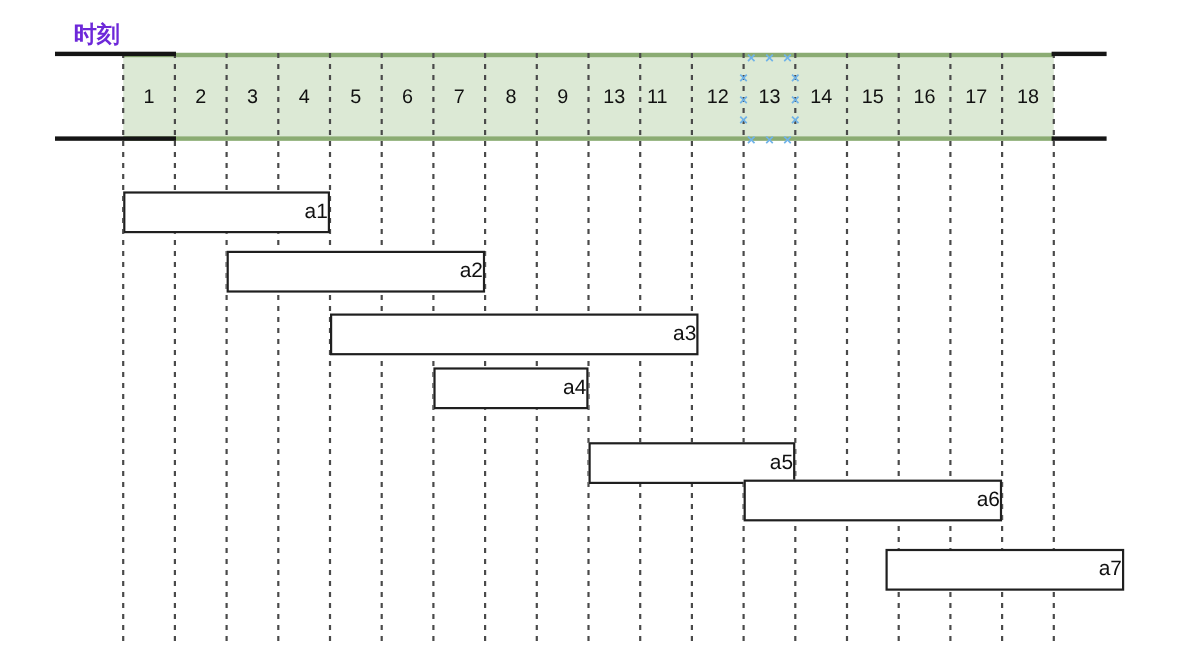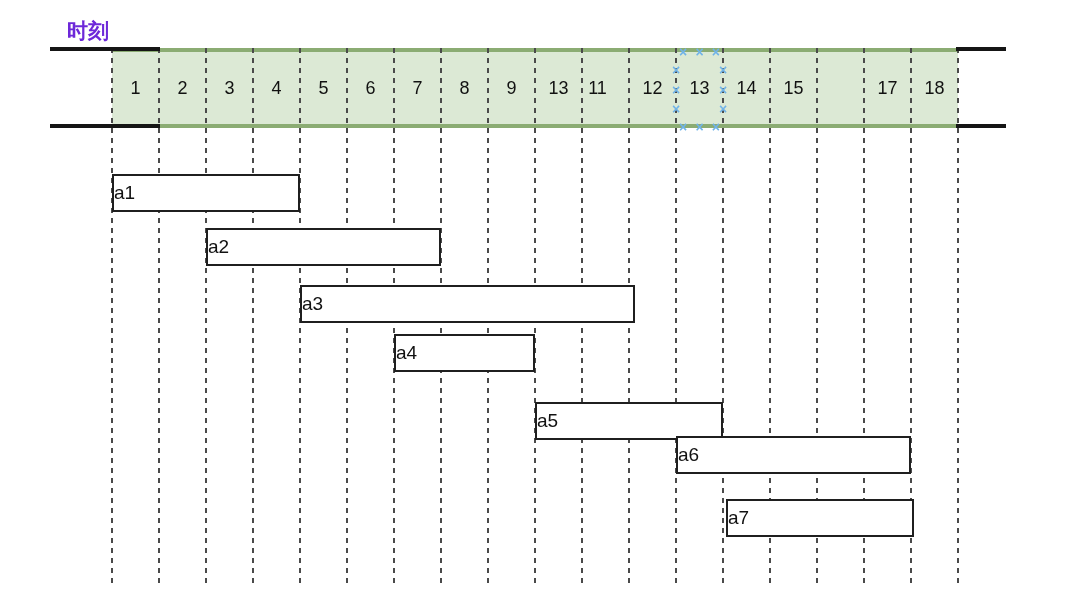--- a/index.html
+++ b/index.html
@@ -22,21 +22,21 @@
     position:absolute;top:0;width:47px;height:72px;display:flex;align-items:center;justify-content:center;
     font-size:18px;color:#111;
   }
   .dash{
     position:absolute;width:2px;z-index:2;
     background:repeating-linear-gradient(to bottom,var(--dash) 0 5px,transparent 5px 10px);
   }
   .rail{position:absolute;height:4px;background:var(--rail);z-index:4;}
   .bar{
     position:absolute;height:38px;background:#ffffff;border:2.5px solid #1f1f1f;box-sizing:border-box;
-    display:flex;align-items:center;justify-content:flex-start;font-size:19px;color:#111;z-index:5;
+    display:flex;align-items:center;justify-content:flex-end;font-size:19px;color:#111;z-index:5;
   }
   .sel-x{
     position:absolute;transform:translate(-50%,-50%);color:var(--mark);
     font-size:14px;font-weight:bold;line-height:1;z-index:6;
   }
   .watermark{position:absolute;left:830px;top:516px;width:240px;height:64px;z-index:7;}
   .wm-bubble{position:absolute;border:2px solid #cccccc;border-radius:50%;background:#ffffff;box-sizing:border-box;}
   .wm-b1{left:4px;top:10px;width:31px;height:29px;}
   .wm-b2{left:25px;top:19px;width:36px;height:34px;}
   .wm-eye{position:absolute;width:3px;height:4px;background:#cccccc;border-radius:50%;}
@@ -92,20 +92,23 @@
       </div>
       <div class="cell" style="left: 564px;">
         <span>13</span>
       </div>
       <div class="cell" style="left: 611px;">
         <span>14</span>
       </div>
       <div class="cell" style="left: 658px;">
         <span>15</span>
       </div>
+      <div class="cell" style="left: 705px;">
+        <span>16</span>
+      </div>
       <div class="cell" style="left: 752px;">
         <span>17</span>
       </div>
       <div class="cell" style="left: 799px;">
         <span>18</span>
       </div>
     </div>
 
   <div id="dash-layer">
       <div class="dash" style="left: 111px; top: 48px; height: 540px;"></div>
@@ -146,21 +149,21 @@
       </div>
       <div class="bar" style="left: 394px; width: 141px; top: 334px;">
         <span>a4</span>
       </div>
       <div class="bar" style="left: 535px; width: 188px; top: 402px;">
         <span>a5</span>
       </div>
       <div class="bar" style="left: 676px; width: 235px; top: 436px;">
         <span>a6</span>
       </div>
-      <div class="bar" style="left: 726px; width: 188px; top: 499px;">
+      <div class="bar" style="left: 805px; width: 217px; top: 499px;">
         <span>a7</span>
       </div>
     </div>
 
 
 <div class="sel-x" style="left: 683.05px; top: 52px;">×</div>
     <div class="sel-x" style="left: 683.05px; top: 127px;">×</div>
     <div class="sel-x" style="left: 699.5px; top: 52px;">×</div>
     <div class="sel-x" style="left: 699.5px; top: 127px;">×</div>
     <div class="sel-x" style="left: 715.95px; top: 52px;">×</div>

